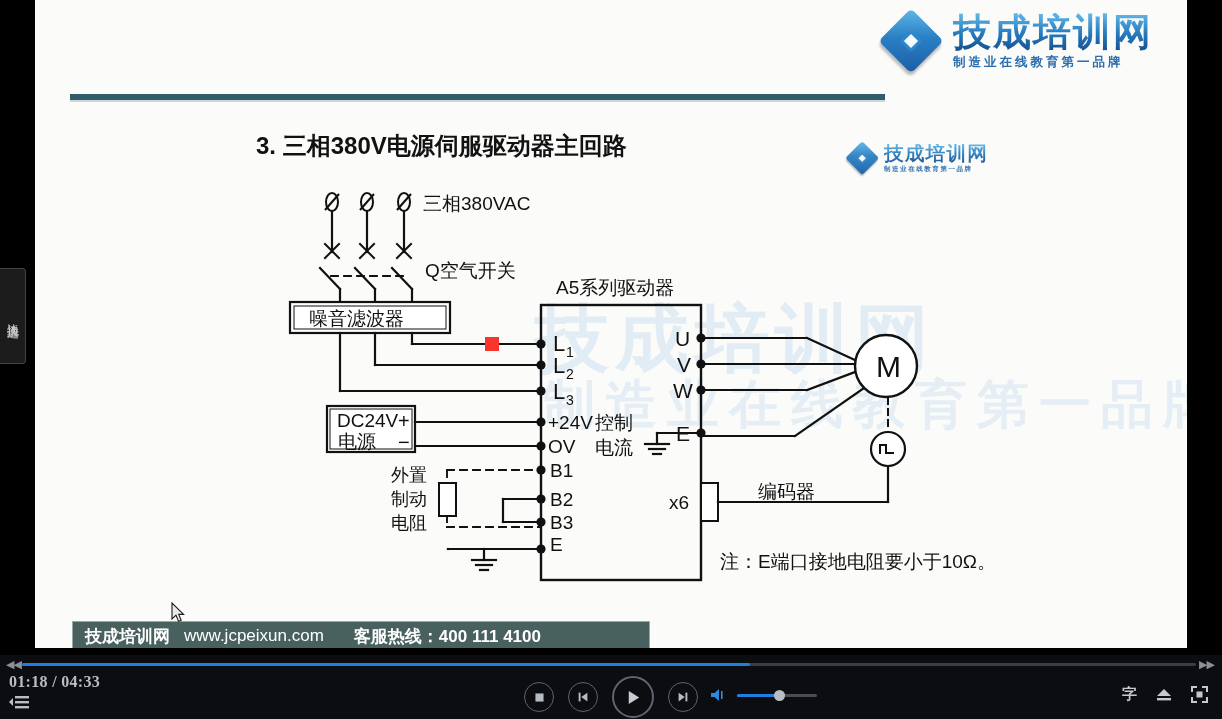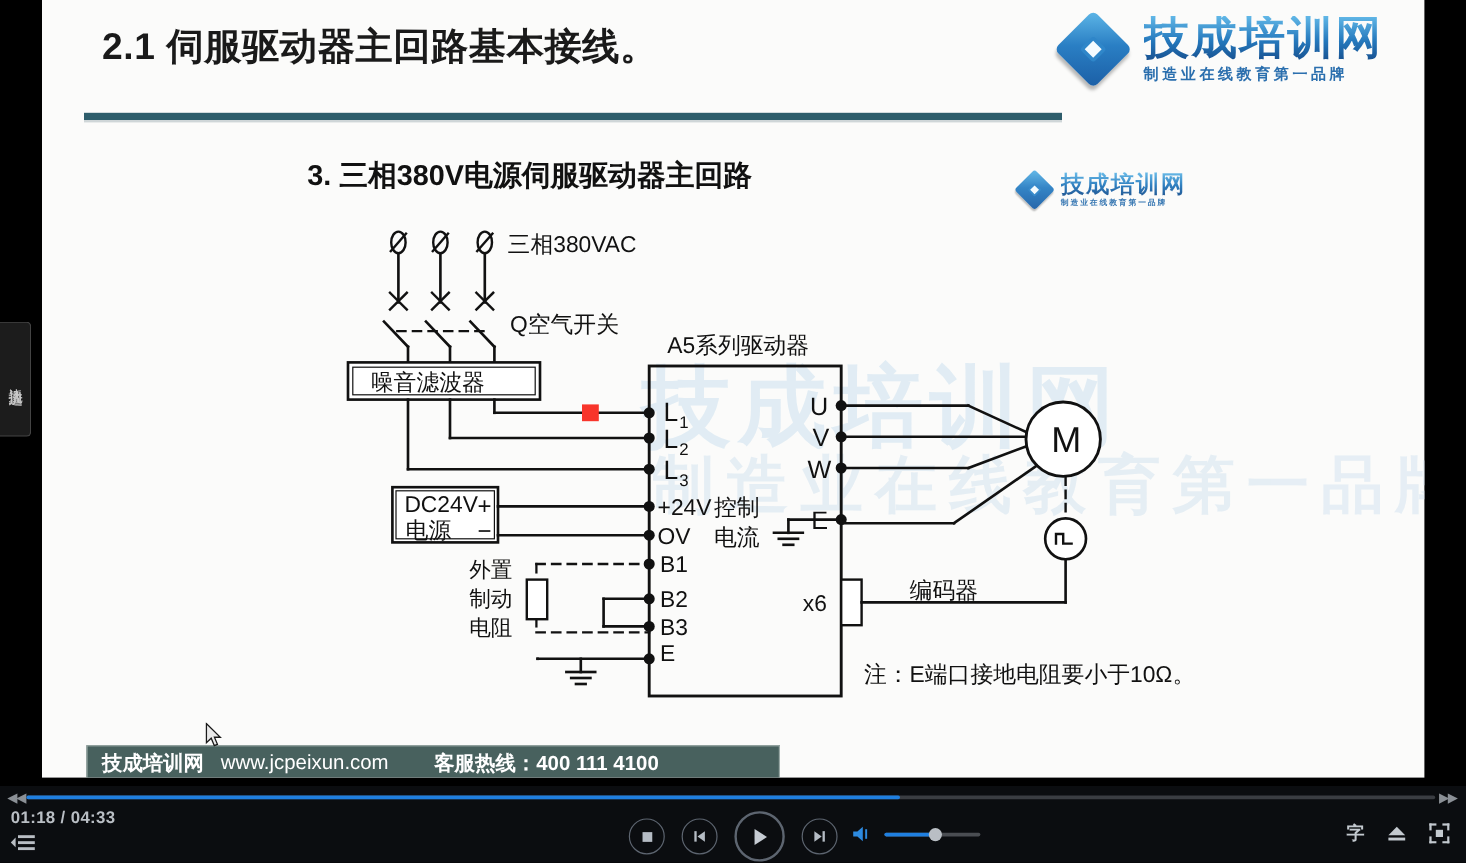--- a/index.html
+++ b/index.html
@@ -86,21 +86,21 @@
 
   
   .banner {
     position: absolute; left: 37px; top: 621px; width: 578px; height: 30px;
     background: #48615e; border: 1px solid #9aa9a6;
     display: flex; align-items: center; color: #fff;
     font-size: 17px; font-weight: bold; padding-left: 12px; gap: 14px;
     white-space: nowrap; overflow: hidden;
   }
   .banner .url { font-weight: normal; }
-  .banner .hot { margin-left: 24px; }
+  .banner .hot { margin-left: 16px; }
 
   
   #cursor { position: absolute; left: 136px; top: 602px; width: 14px; height: 21px; }
 
   
   #side-tab {
     position: absolute; left: 0; top: 268px; width: 26px; height: 96px;
     background: #1c1c1c; border: 1px solid #444; border-left: none;
     border-radius: 0 4px 4px 0;
     display: flex; align-items: center; justify-content: center;
@@ -117,21 +117,21 @@
   #pb-prev { left: 6px; }
   #pb-next { right: 8px; }
   #pb-track {
     position: absolute; left: 22px; top: 8px; right: 26px; height: 3px;
     background: #3a3d42; border-radius: 2px; cursor: pointer;
   }
   #pb-fill { position: absolute; left: 0; top: 0; height: 100%; width: 62%; background: #1f7fe0; border-radius: 2px; }
 
   #time-label {
     position: absolute; left: 9px; top: 18px;
-    color: #b9bec4; font-size: 14px; font-weight: bold; letter-spacing: 0.3px;
+    color: #b9bec4; font-size: 16px; font-weight: bold; letter-spacing: 0.3px; font-family: Liberation Serif, serif;
   }
   #playlist-btn { position: absolute; left: 8px; top: 38px; width: 22px; height: 18px; cursor: pointer; }
 
   #center-controls {
     position: absolute; left: 0; top: 20px; width: 1222px; height: 44px;
     display: flex; align-items: center; justify-content: center; gap: 14px;
   }
   .ctl {
     width: 30px; height: 30px; border: 1.6px solid #5d6570; border-radius: 50%;
     display: flex; align-items: center; justify-content: center; cursor: pointer;
@@ -150,21 +150,20 @@
 </style>
 </head>
 <body>
 
 <div id="root">
 
   <div id="video-area">
 
     <div id="slide">
 
-      <div class="slide-title">2.1 伺服驱动器主回路基本接线。</div>
       <div class="title-rule"></div>
 
       <div class="brand" id="brand-main">
         <div class="logo-mark">
           <div class="d-outer"></div>
             <div class="d-inner"></div>
         </div>
         <div class="logo-text">
           <div class="logo-name">技成培训网</div>
           <div class="logo-sub">制造业在线教育第一品牌</div>

